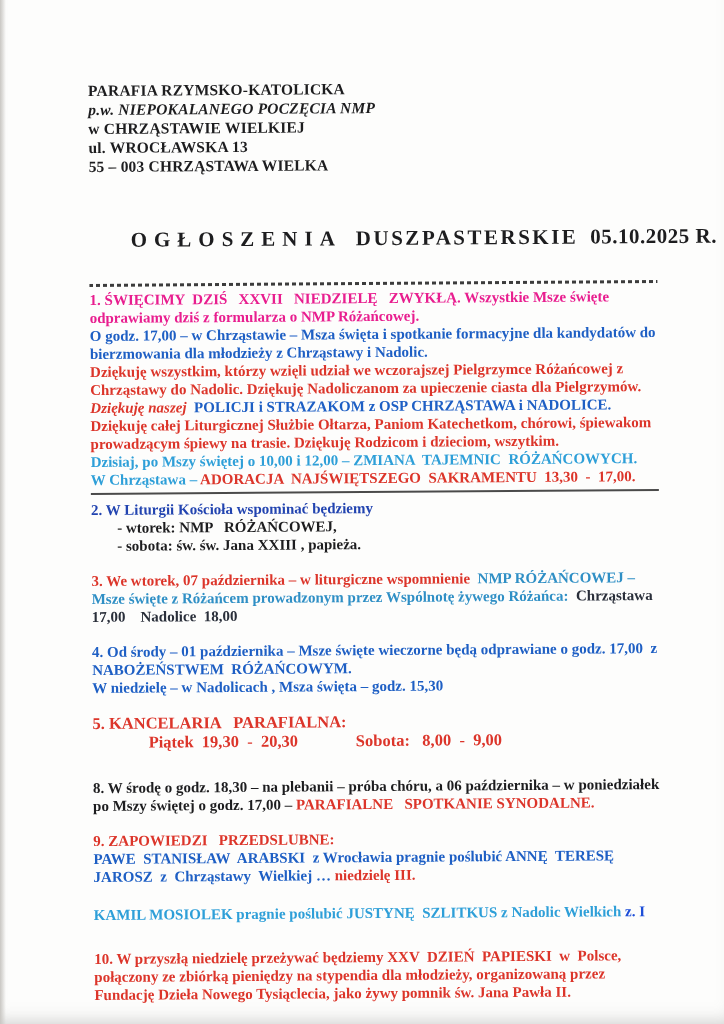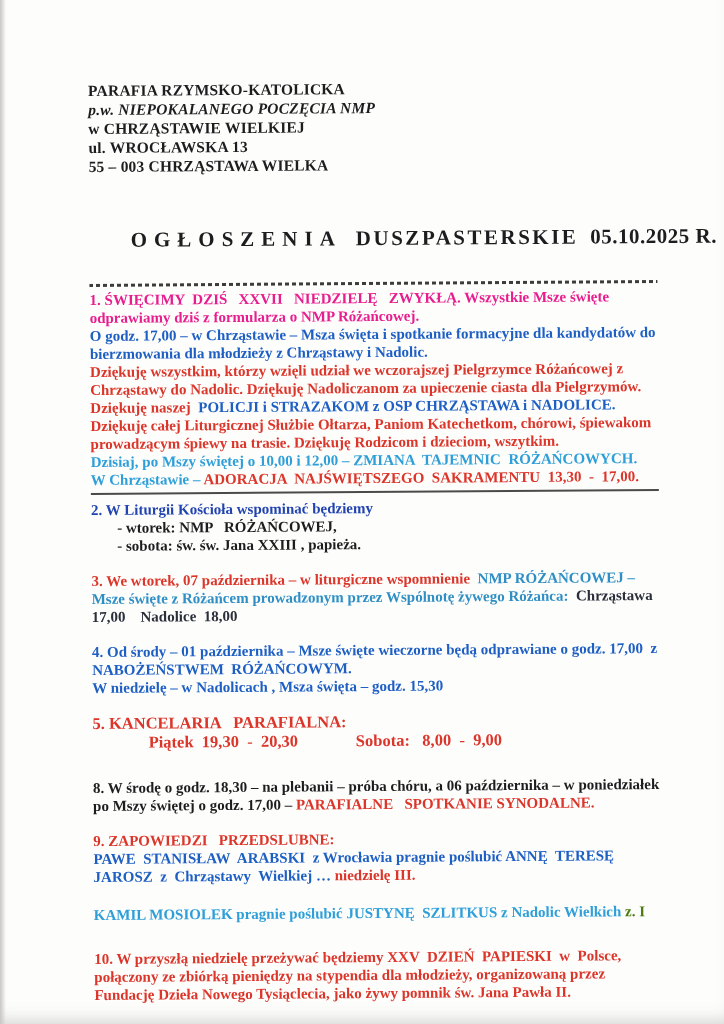--- a/index.html
+++ b/index.html
@@ -59,24 +59,24 @@
     <div class="title-row">
       <span class="w1">OGŁOSZENIA</span><span class="w2">DUSZPASTERSKIE</span><span class="dt">05.10.2025 R.</span>
     </div>
     <div class="dashes"></div>
 
     <div>
         <div class="section tight">
           <p class="para"><span style="color: rgb(232, 30, 143);">1. ŚWIĘCIMY  DZIŚ   XXVII   NIEDZIELĘ   ZWYKŁĄ. Wszystkie Msze święte odprawiamy dziś z formularza o NMP Różańcowej.</span></p>
           <p class="para"><span style="color: rgb(30, 95, 196);">O godz. 17,00 – w Chrząstawie – Msza święta i spotkanie formacyjne dla kandydatów do bierzmowania dla młodzieży z Chrząstawy i Nadolic.</span></p>
           <p class="para"><span style="color: rgb(220, 53, 42);">Dziękuję wszystkim, którzy wzięli udział we wczorajszej Pielgrzymce Różańcowej z Chrząstawy do Nadolic. Dziękuję Nadoliczanom za upieczenie ciasta dla Pielgrzymów.</span></p>
-          <p class="para"><span style="color: rgb(220, 53, 42);">Dziękuję naszej  </span><span style="color: rgb(30, 95, 196);">POLICJI i STRAZAKOM z OSP CHRZĄSTAWA i NADOLICE.</span></p>
+          <p class="para"><span style="color: rgb(220, 53, 42); font-style: italic;">Dziękuję naszej  </span><span style="color: rgb(30, 95, 196);">POLICJI i STRAZAKOM z OSP CHRZĄSTAWA i NADOLICE.</span></p>
           <p class="para"><span style="color: rgb(220, 53, 42);">Dziękuję całej Liturgicznej Służbie Ołtarza, Paniom Katechetkom, chórowi, śpiewakom prowadzącym śpiewy na trasie. Dziękuję Rodzicom i dzieciom, wszytkim.</span></p>
           <p class="para"><span style="color: rgb(46, 159, 216);">Dzisiaj, po Mszy świętej o 10,00 i 12,00 – ZMIANA  TAJEMNIC  RÓŻAŃCOWYCH.</span></p>
-          <p class="para"><span style="color: rgb(46, 159, 216);">W Chrząstawie – </span><span style="color: rgb(220, 53, 42);">ADORACJA  NAJŚWIĘTSZEGO  SAKRAMENTU  13,30  -  17,00.</span></p>
+          <p class="para"><span style="color: rgb(46, 159, 216);">W Chrząstawa – </span><span style="color: rgb(220, 53, 42);">ADORACJA  NAJŚWIĘTSZEGO  SAKRAMENTU  13,30  -  17,00.</span></p>
           <div class="rule"></div>
         </div>
         <div class="section">
           <p class="para"><span style="color: rgb(34, 68, 176);">2. W Liturgii Kościoła wspominać będziemy</span></p>
           <p class="para indent"><span style="color: rgb(29, 29, 31);">- wtorek: NMP   RÓŻAŃCOWEJ,</span></p>
           <p class="para indent"><span style="color: rgb(29, 29, 31);">- sobota: św. św. Jana XXIII , papieża.</span></p>
         </div>
         <div class="section">
           <p class="para"><span style="color: rgb(220, 53, 42);">3. We wtorek, 07 października – w liturgiczne wspomnienie  </span><span style="color: rgb(47, 143, 197);">NMP RÓŻAŃCOWEJ – Msze święte z Różańcem prowadzonym przez Wspólnotę żywego Różańca:  </span><span style="color: rgb(42, 47, 58);">Chrząstawa  17,00    Nadolice  18,00</span></p>
         </div>
@@ -87,21 +87,21 @@
         <div class="section">
           <p class="para lg"><span style="color: rgb(220, 53, 42);">5. KANCELARIA   PARAFIALNA:</span></p>
           <p class="para lg indent2"><span style="color: rgb(220, 53, 42);">Piątek  19,30  -  20,30              Sobota:   8,00  -  9,00</span></p>
         </div>
         <div class="section" style="margin-top: 26px;">
           <p class="para"><span style="color: rgb(29, 29, 31);">8. W środę o godz. 18,30 – na plebanii – próba chóru, a 06 października – w poniedziałek po Mszy świętej o godz. 17,00 – </span><span style="color: rgb(220, 53, 42);">PARAFIALNE   SPOTKANIE SYNODALNE.</span></p>
         </div>
         <div class="section">
           <p class="para"><span style="color: rgb(220, 53, 42);">9. ZAPOWIEDZI   PRZEDSLUBNE:</span></p>
           <p class="para"><span style="color: rgb(30, 95, 196);">PAWE  STANISŁAW  ARABSKI  z Wrocławia pragnie poślubić ANNĘ  TERESĘ JAROSZ  z  Chrząstawy  Wielkiej … </span><span style="color: rgb(220, 53, 42);">niedzielę III.</span></p>
-          <p class="para gap"><span style="color: rgb(46, 159, 216);">KAMIL MOSIOLEK pragnie poślubić JUSTYNĘ  SZLITKUS z Nadolic Wielkich </span><span style="color: #4d7c0f;">z. I</span></p>
+          <p class="para gap"><span style="color: rgb(46, 159, 216);">KAMIL MOSIOLEK pragnie poślubić JUSTYNĘ  SZLITKUS z Nadolic Wielkich </span><span style="color: #1d4ed8;">z. I</span></p>
         </div>
         <div class="section" style="margin-top: 26px;">
           <p class="para"><span style="color: rgb(220, 53, 42);">10. W przyszłą niedzielę przeżywać będziemy XXV  DZIEŃ  PAPIESKI  w  Polsce, połączony ze zbiórką pieniędzy na stypendia dla młodzieży, organizowaną przez Fundację Dzieła Nowego Tysiąclecia, jako żywy pomnik św. Jana Pawła II.</span></p>
         </div>
       </div>
 
   </div>
 </div>
 
 </body></html>

